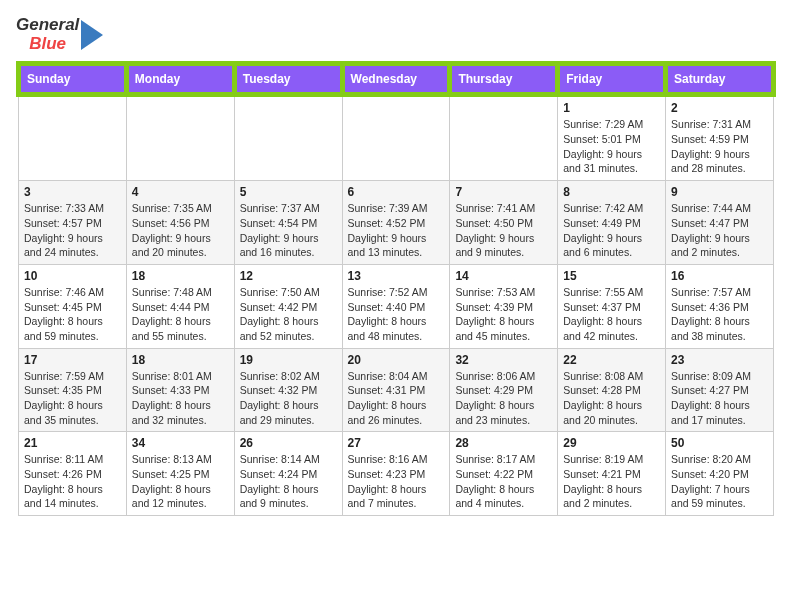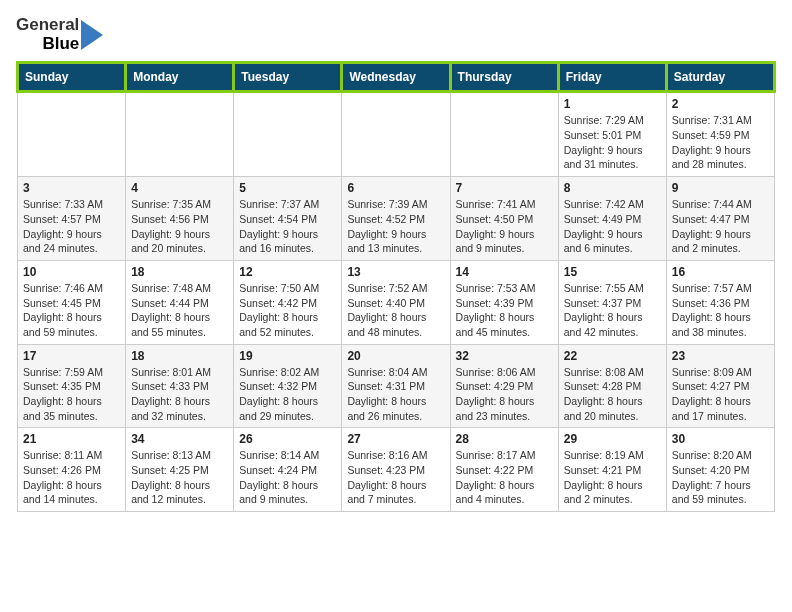--- a/index.html
+++ b/index.html
@@ -34,27 +34,27 @@
       color: #444;
       margin-top: 2px;
     }
     .calendar {
       width: 100%;
       border-collapse: collapse;
       margin-top: 8px;
       font-size: 11px;
     }
     .calendar th {
-      background: #0c4a6e;
+      background: #8b5cf6;
       color: #fff;
       text-align: left;
       padding: 6px 6px;
       font-size: 12px;
       font-weight: bold;
-      border: 3px solid #84cc16;
+      border: 5px solid #84cc16;
     }
     .calendar td {
       border: 1px solid #ccc;
       vertical-align: top;
       padding: 4px 5px;
       width: 107px;
       min-height: 75px;
       background: #fff;
     }
     .calendar tr:nth-child(even) td {
@@ -84,23 +84,23 @@
     .row-3 td { background: #fff; margin-left: 12px; }
     .row-4 td { background: #f0f4f8; margin-left: 31px; }
     .row-5 td { background: #fff; }
   </style>
 </head>
 <body>
 
 <div class="header">
   <div class="logo">
   <div style="display:flex;align-items:center;gap:0px;">
-    <div style="display:flex;flex-direction:column;align-items:flex-end;">
+    <div style="display:flex;flex-direction:column;align-items:center;font-style:italic;">
       <span style="font-size:17px;font-weight:bold;color:#333;line-height:1.1;">General</span>
-      <span style="font-size:17px;font-weight:bold;color:#000000;line-height:1.1;">Blue</span>
+      <span style="font-size:17px;font-weight:bold;color:#ef4444;line-height:1.1;">Blue</span>
     </div>
     <svg width="22" height="30" viewBox="0 0 22 30" style="margin-left:2px;">
       <polygon points="0,0 22,15 0,30" fill="#3a7bbf"></polygon>
     </svg>
   </div>
 </div>
   <div class="title-block">
     <div class="month-title"></div>
     <div class="subtitle"></div>
   </div>
@@ -243,18 +243,18 @@
         </td>
         <td>
           <span class="day-number">28</span>
           <div class="day-info">Sunrise: 8:17 AM<br>Sunset: 4:22 PM<br>Daylight: 8 hours and 4 minutes.</div>
         </td>
         <td>
           <span class="day-number">29</span>
           <div class="day-info">Sunrise: 8:19 AM<br>Sunset: 4:21 PM<br>Daylight: 8 hours and 2 minutes.</div>
         </td>
         <td>
-          <span class="day-number">30</span>
+          <span class="day-number">50</span>
           <div class="day-info">Sunrise: 8:20 AM<br>Sunset: 4:20 PM<br>Daylight: 7 hours and 59 minutes.</div>
         </td>
       </tr>
     </tbody>
 </table>
 
 </body></html>

